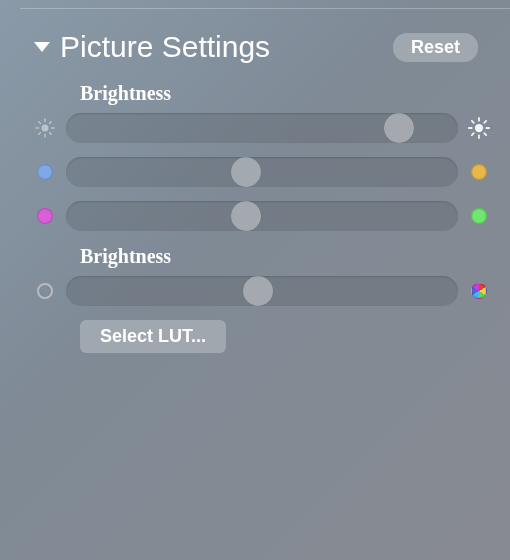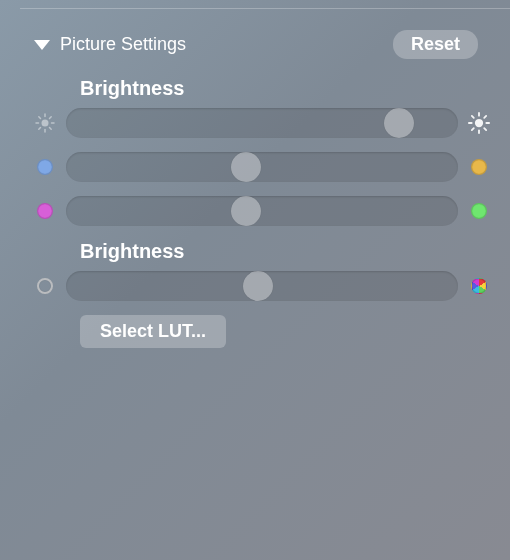--- a/index.html
+++ b/index.html
@@ -29,39 +29,40 @@
   }
   .disclosure {
     width: 0; height: 0;
     border-left: 8px solid transparent;
     border-right: 8px solid transparent;
     border-top: 10px solid #fff;
     margin-left: 14px;
     margin-right: 2px;
   }
   .section-title {
-    font-size: 18px;
+    font-size: 30px;
     font-weight: 500;
     color: #fff;
     flex: 1;
   }
   .reset-btn {
     background: rgba(255,255,255,0.25);
     border: none;
     border-radius: 14px;
     padding: 4px 18px;
     font-size: 18px;
     font-weight: 600;
     color: #fff;
     cursor: pointer;
     margin-right: 12px;
   }
   .control-block {
     margin-bottom: 14px;
     padding-left: 60px;
+    font-family: Liberation Serif, serif;
   }
   .control-label {
     font-size: 20px;
     font-weight: 600;
     color: #fff;
     margin-bottom: 8px;
   }
   .slider-row {
     display: flex;
     align-items: center;

